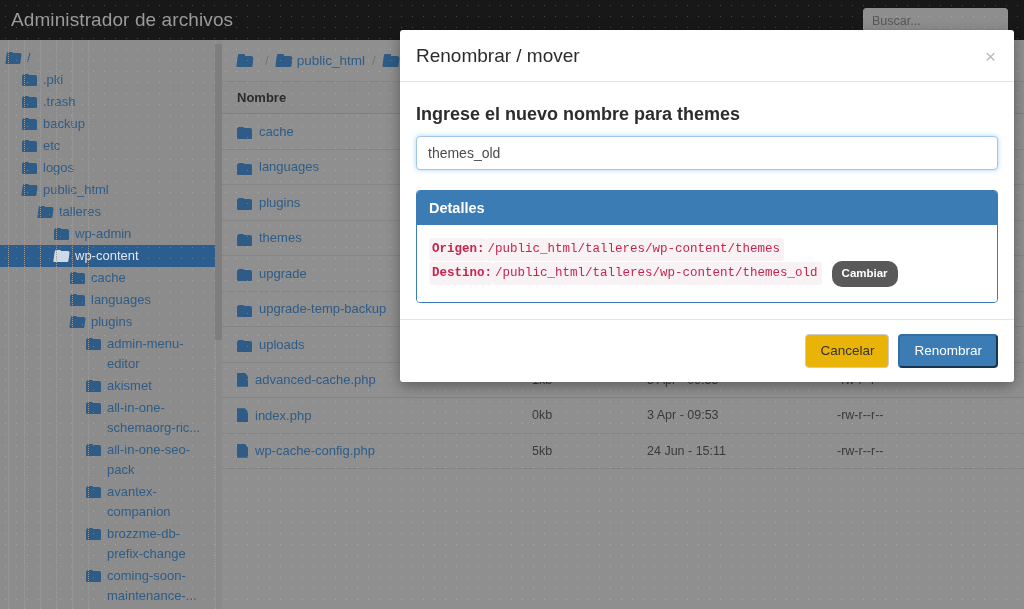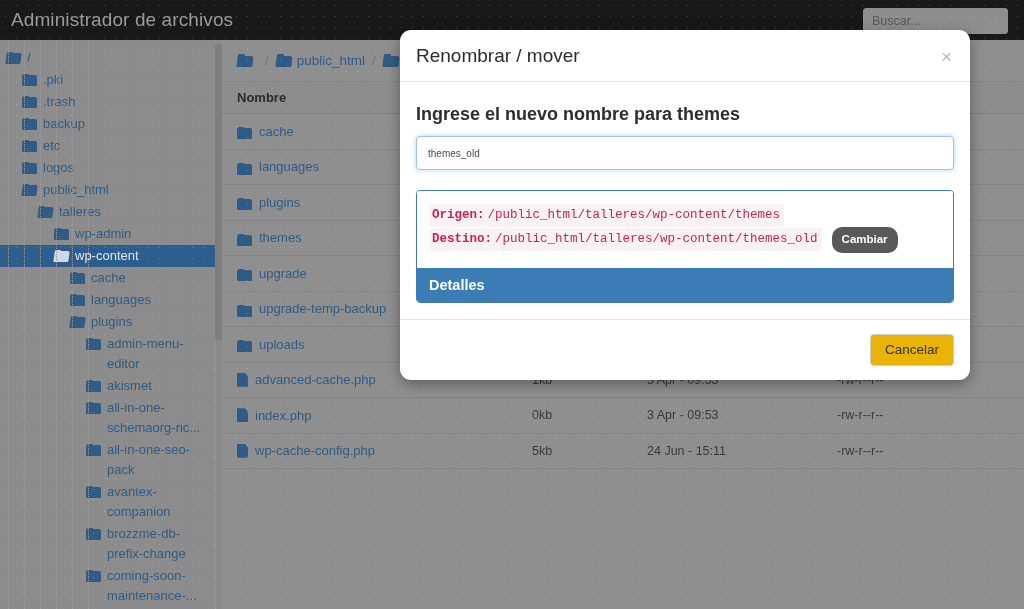--- a/index.html
+++ b/index.html
@@ -211,23 +211,23 @@
     inset: 0;
     background-image: radial-gradient(rgba(255,255,255,.22) 0.7px, transparent 0.8px);
     background-size: 11px 11px;
     pointer-events: none;
   }
 
   
   #modal {
     position: absolute;
     left: 400px; top: 30px;
-    width: 570px;
+    width: 614px;
     background: #fff;
-    border-radius: 11px;
+    border-radius: 3px;
     box-shadow: 0 4px 14px rgba(0,0,0,.35);
     z-index: 20;
   }
   #modal-header {
     height: 52px;
     display: flex;
     align-items: center;
     padding: 0 16px;
     border-bottom: 1px solid #e5e5e5;
     position: relative;
@@ -257,21 +257,21 @@
     font-size: 18px;
     color: #2d2d2d;
     margin-bottom: 11px;
   }
   #rename-input {
     width: 100%;
     height: 34px;
     border: 1px solid #9fc6e8;
     border-radius: 4px;
     padding: 0 11px;
-    font-size: 10px;
+    font-size: 14px;
     color: #4c4c4c;
     font-family: "Liberation Sans", sans-serif;
     box-shadow: 0 0 5px rgba(102,175,233,.55);
     outline: none;
   }
   #details-panel {
     margin-top: 20px;
     border: 1px solid #3b7cb5;
     border-radius: 4px;
     overflow: hidden;
@@ -562,31 +562,32 @@
   <div id="modal-header">
     <h2 id="modal-title">Renombrar / mover</h2>
     <button id="modal-close">×</button>
   </div>
 
   <div id="modal-body">
     <label id="rename-label" for="rename-input">Ingrese el nuevo nombre para themes</label>
     <input id="rename-input" type="text" value="themes_old" style="">
 
     <div id="details-panel">
+      <div id="details-heading">Detalles</div>
       <div id="details-content">
         <div class="detail-line">
           <span class="detail-key">Origen:</span>
           <span class="detail-val">/public_html/talleres/wp-content/themes</span>
         </div>
         <div class="detail-line">
           <span class="detail-key">Destino:</span>
           <span class="detail-val">/public_html/talleres/wp-content/themes_old</span>
           <span id="change-badge">Cambiar</span>
         </div>
       </div>
-      <div id="details-heading">Detalles</div>
     </div>
   </div>
 
   <div id="modal-footer">
     <button class="btn" id="cancel-button">Cancelar</button>
+    <button class="btn" id="rename-button">Renombrar</button>
   </div>
 </div>
 
 </body></html>

